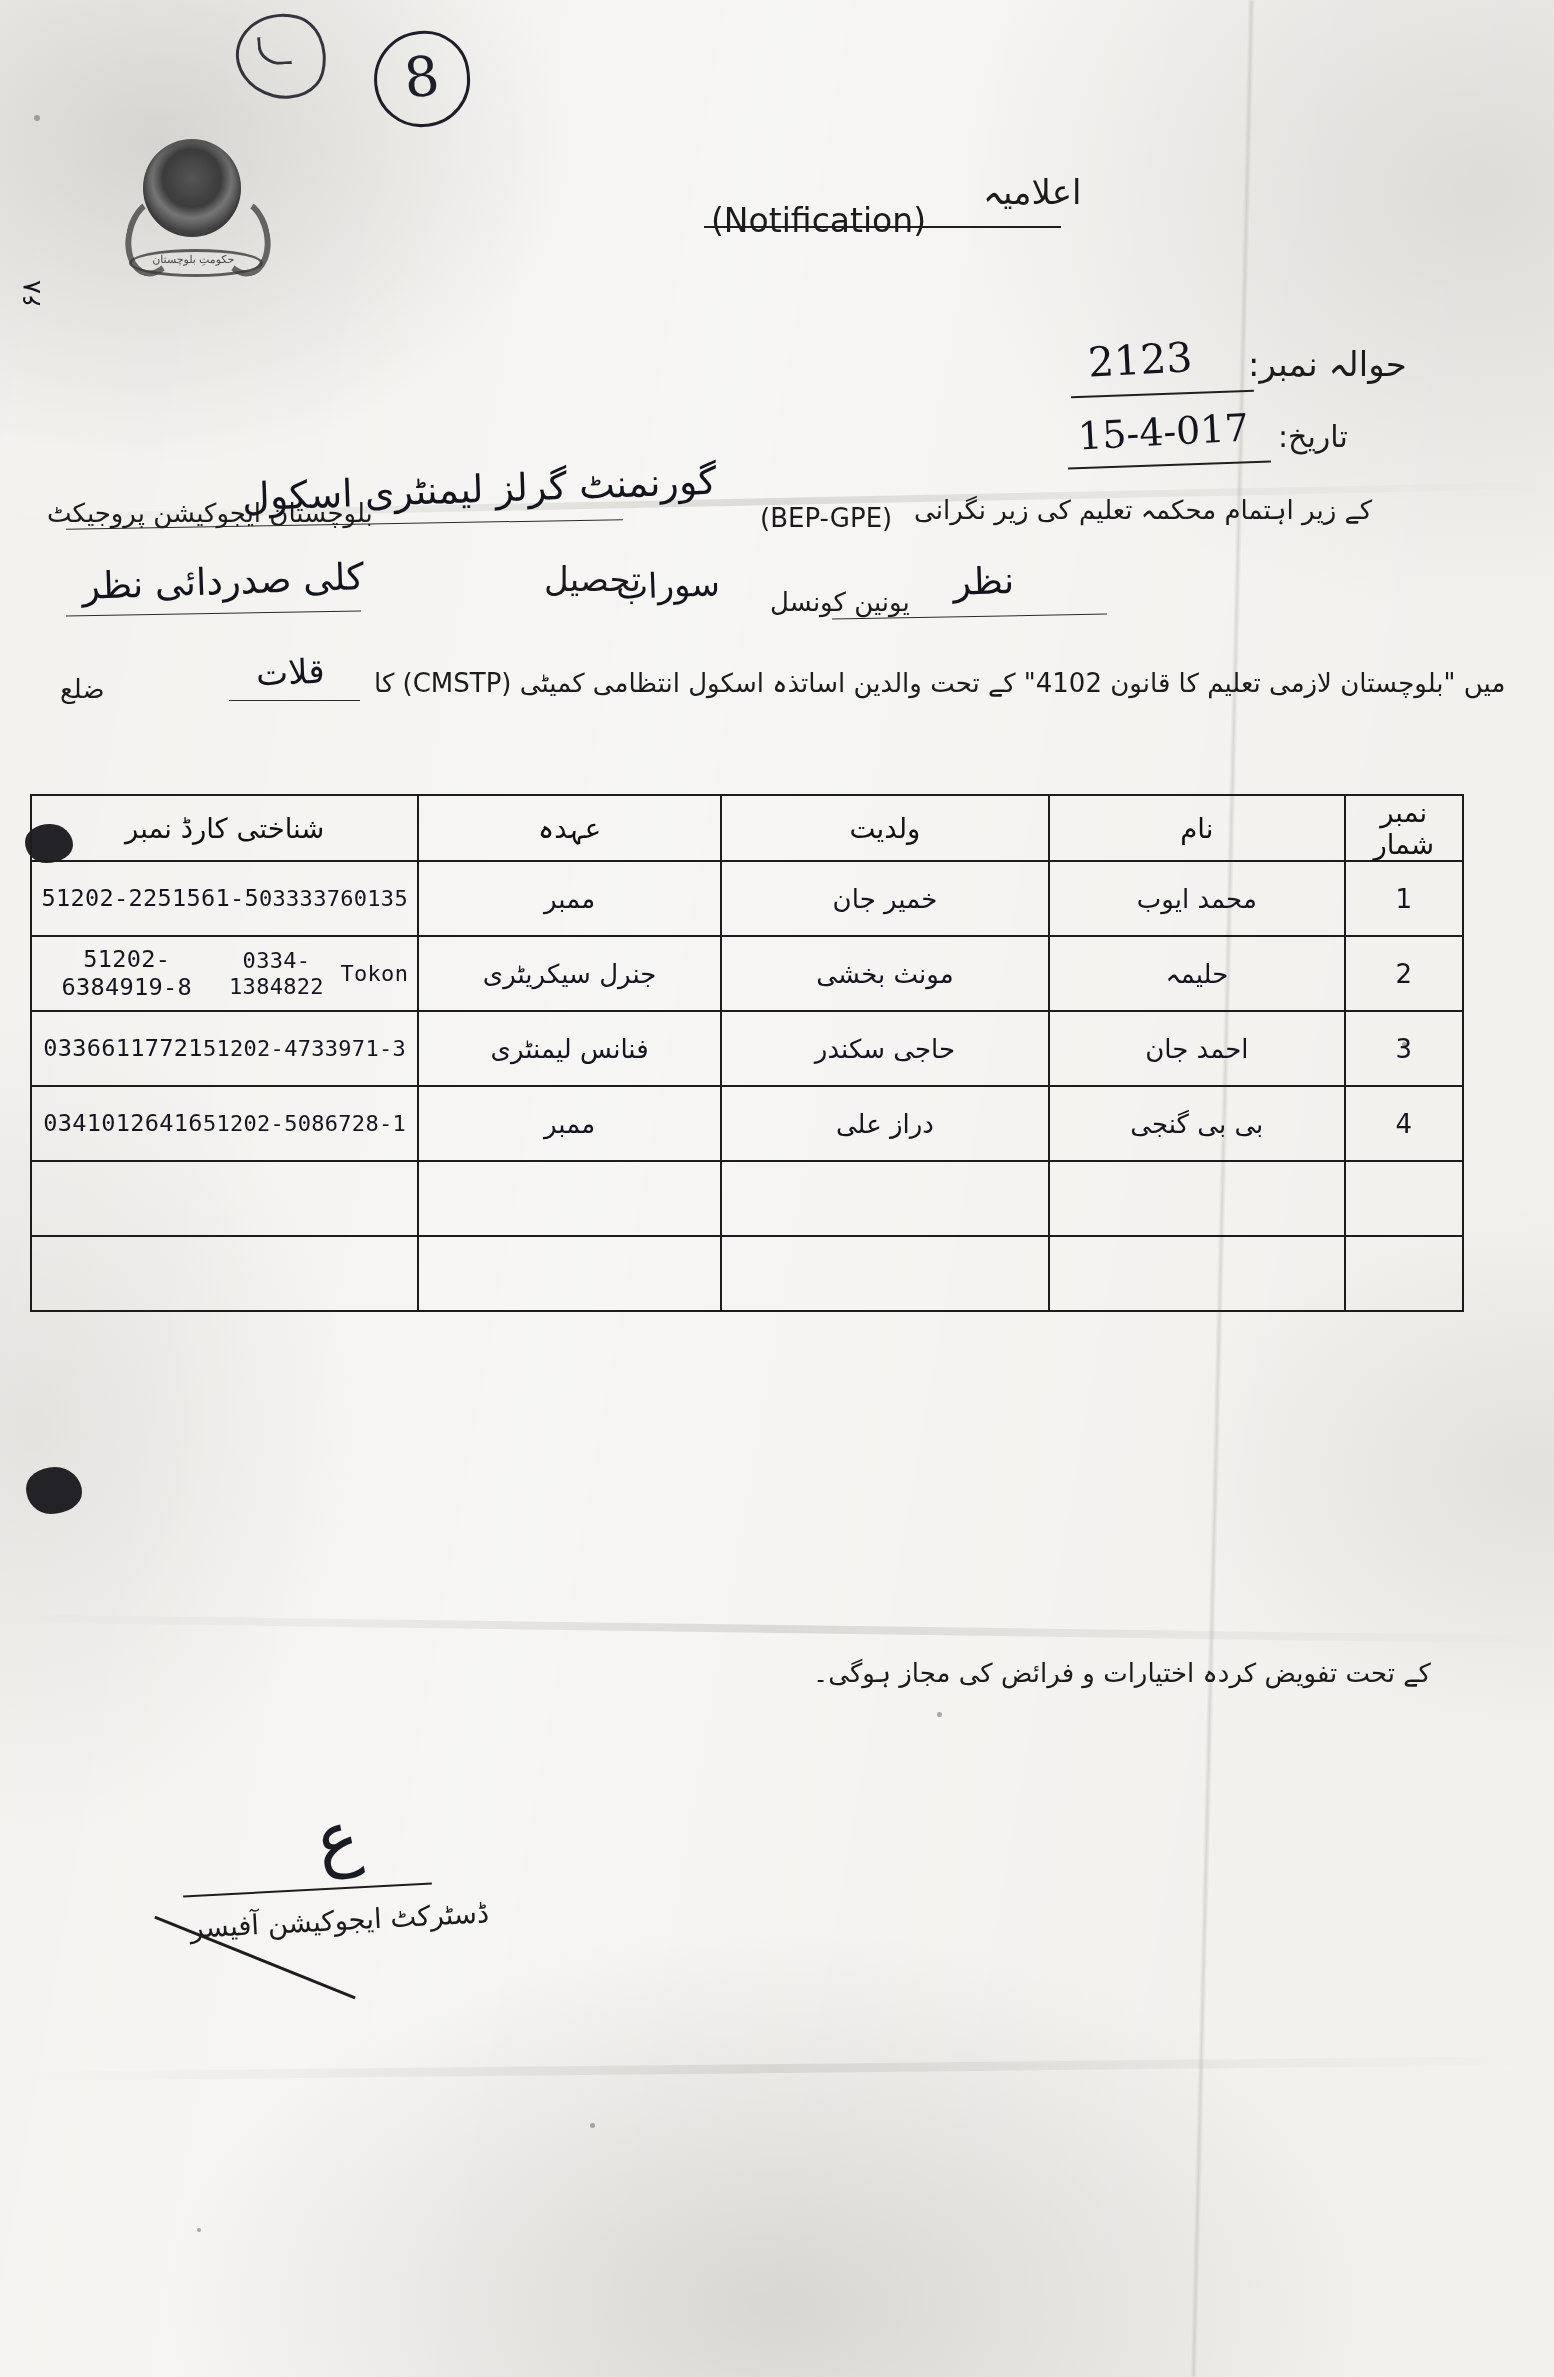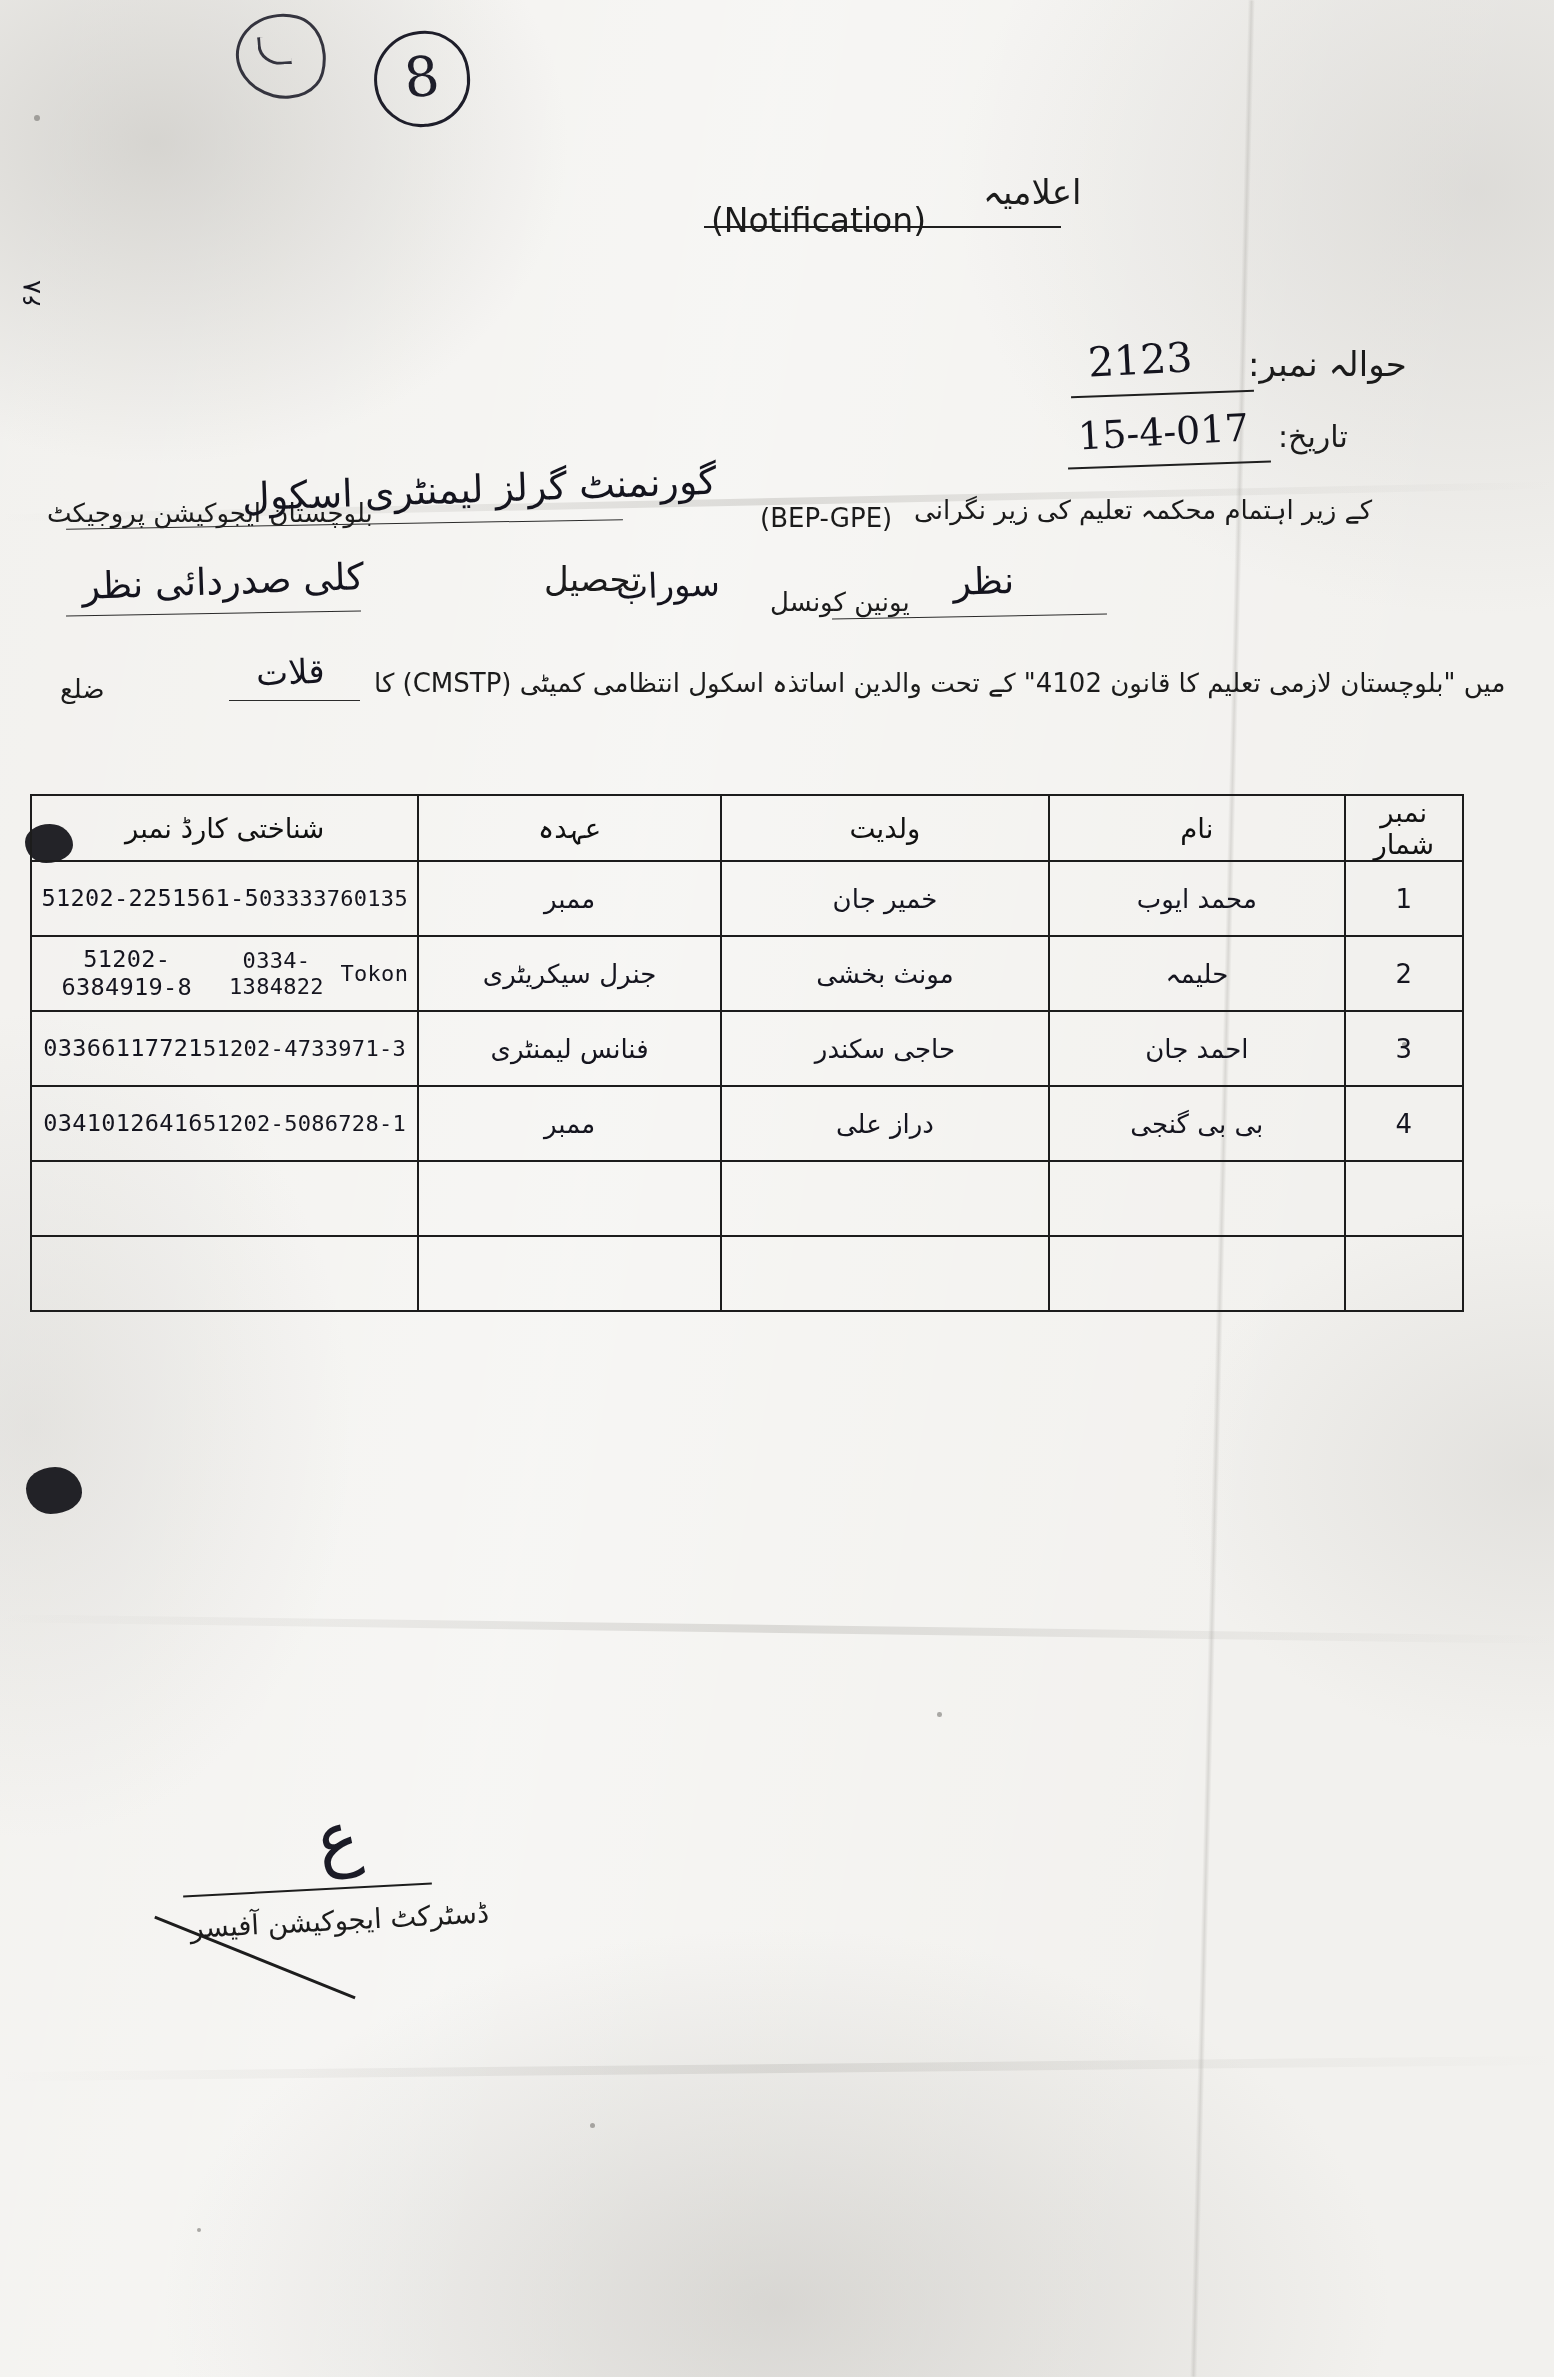--- a/index.html
+++ b/index.html
@@ -234,20 +234,27 @@
   <div class="crease" style="left:0;top:1625px;width:1554px;height:7.9px;transform:rotate(0.8deg);"></div>
   <div class="crease" style="left:0;top:2064px;width:1554px;height:9.2px;transform:rotate(-0.6deg);opacity:.8;"></div>
   <div class="crease" style="left:1219px;top:0;width:6.6px;height:2377px;transform:rotate(1.4deg);"></div>
 
   <div class="speck" style="left:34px;top:115px;width:5.9px;height:5.9px;"></div>
   <div class="speck" style="left:937px;top:1712px;width:4.6px;height:4.6px;"></div>
   <div class="speck" style="left:590px;top:2123px;width:5.2px;height:5.2px;"></div>
   <div class="speck" style="left:1402px;top:1042px;width:4.6px;height:4.6px;"></div>
   <div class="speck" style="left:197px;top:2228px;width:3.9px;height:3.9px;"></div>
 
+  <div class="emblem">
+    <div class="disc"></div>
+    <div class="wreath-l"></div>
+    <div class="wreath-r"></div>
+    <div class="scroll"></div>
+    <div class="scroll-text urdu">حکومتِ بلوچستان</div>
+  </div>
 
   <div class="blob-scrawl"></div>
   <div class="circle-num">
     <span>8</span>
   </div>
 
   <div class="hand urdu" style="left:15.7px;top:308px;font-size:26px;transform:rotate(-90deg);transform-origin:left top;">۸۶</div>
 
   <div class="print" style="left:711px;top:177px;font-size:33px;margin-top:24px;">(Notification)</div>
   <div class="print urdu" style="left:983px;top:172px;font-size:34px;">اعلامیہ</div>
@@ -354,20 +361,21 @@
       <tr class="empty-row">
         <td></td>
         <td></td>
         <td></td>
         <td></td>
         <td></td>
       </tr>
     </tbody>
   </table>
 
+  <div class="print urdu" style="left:813px;top:1658px;font-size:26px;">کے تحت تفویض کردہ اختیارات و فرائض کی مجاز ہوگی۔</div>
 
   <div class="sig-scrawl" style="left:315px;top:1796px;font-size:72px;transform:rotate(-12deg);">ع</div>
   <div class="sig-line" style="left:183px;top:1889px;width:249px;transform:rotate(-3deg);"></div>
   <div class="print urdu" style="left:190px;top:1904px;font-size:27.5px;transform:rotate(-3deg);">ڈسٹرکٹ ایجوکیشن آفیسر</div>
   <div class="sig-line" style="left:147px;top:1956px;width:216px;height:2.6px;transform:rotate(22deg);"></div>
 
 </div>
 
 
 </body></html>

